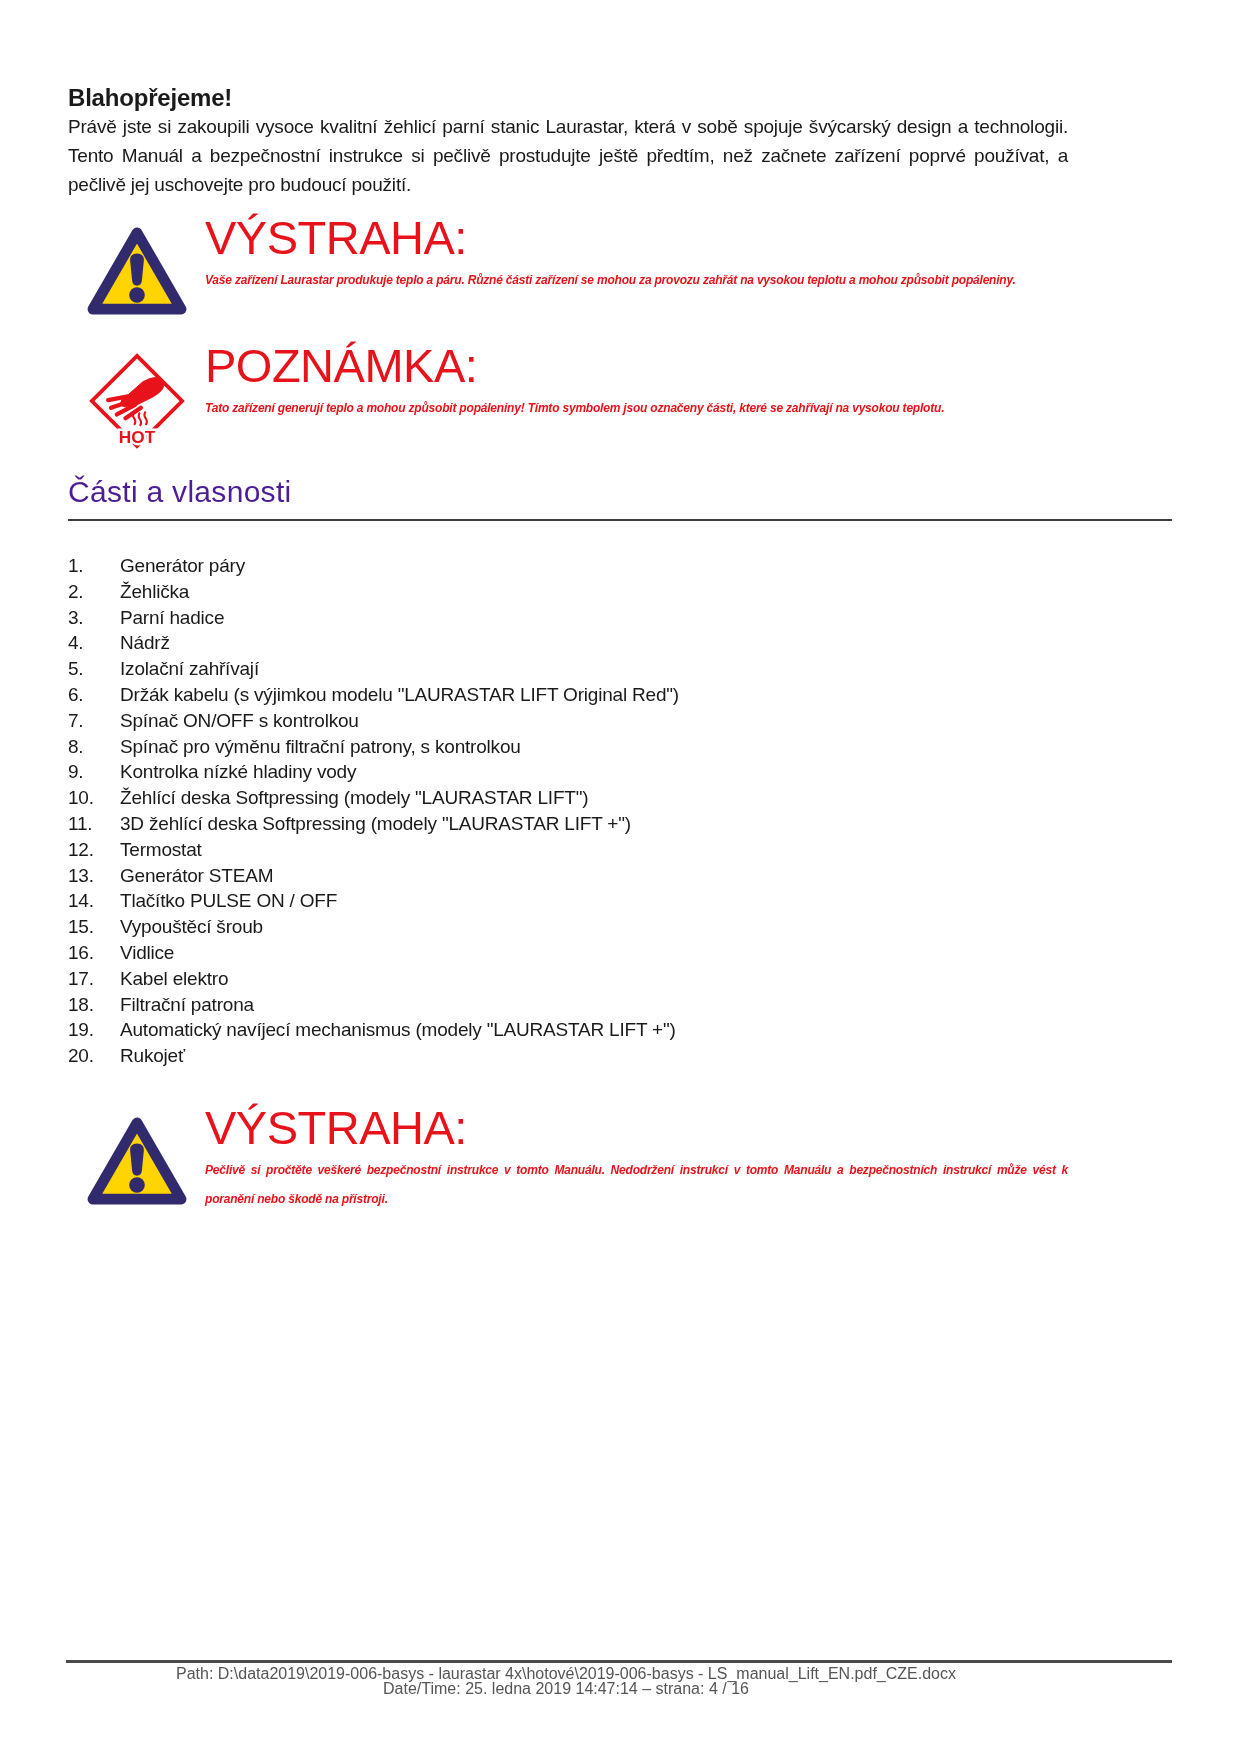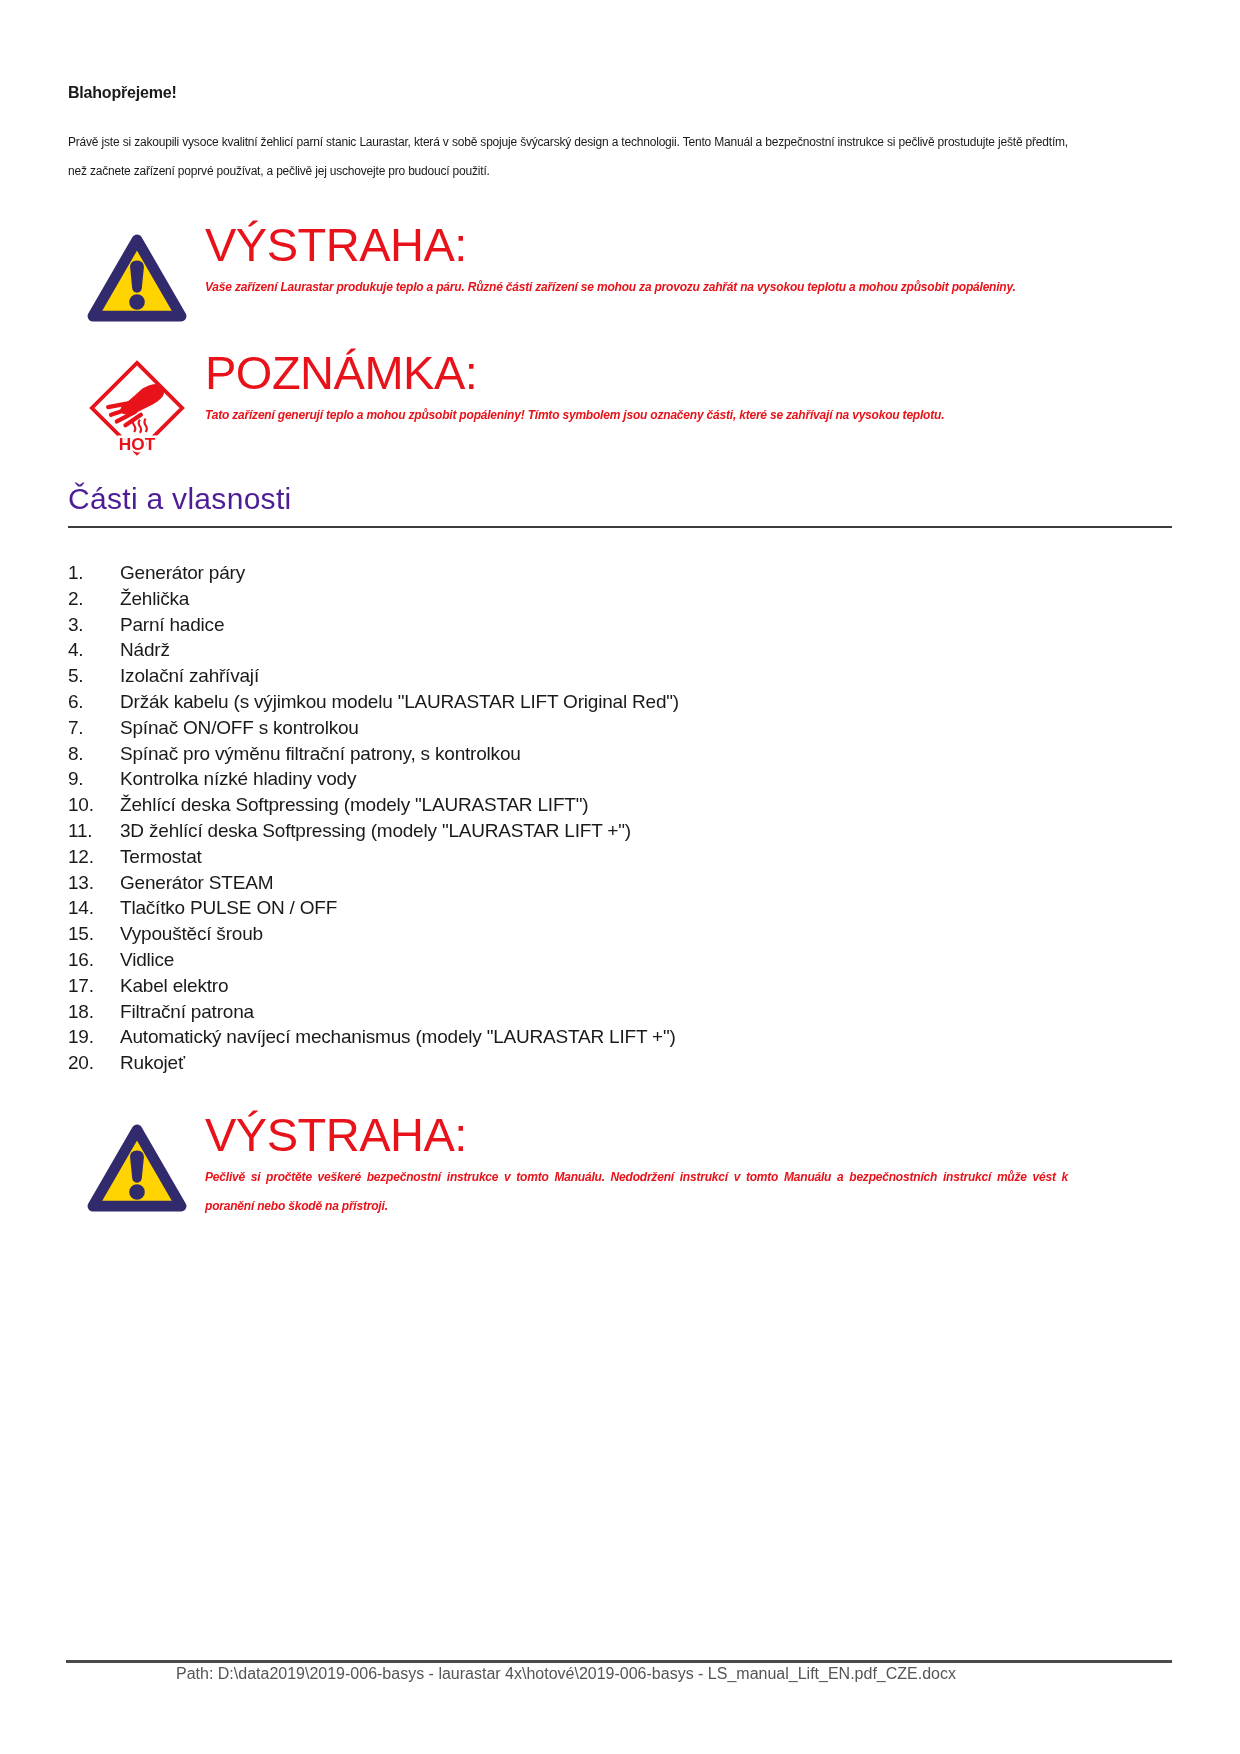--- a/index.html
+++ b/index.html
@@ -11,22 +11,22 @@
   html,body{background:#ffffff;}
   .page{
     position:relative;
     width:1240px;height:1754px;
     background:#ffffff;
     font-family:"Liberation Sans","DejaVu Sans",sans-serif;
     color:#1a1a1a;
     overflow:hidden;
   }
   .content{position:absolute;top:84px;left:68px;width:1000px;}
-  .doc-title{font-size:16px;font-weight:700;letter-spacing:-0.2px;margin-bottom:26px;}
-  .intro{font-size:12px;line-height:29px;text-align:justify;letter-spacing:-0.2px;margin-bottom:36px;}
+  .doc-title{font-size:24px;font-weight:700;letter-spacing:-0.2px;}
+  .intro{font-size:19px;line-height:29px;text-align:justify;letter-spacing:-0.2px;margin-bottom:16px;}
 
   .callout{display:flex;margin-bottom:26px;}
   .callout-icon{flex:0 0 137px;width:137px;display:flex;justify-content:center;align-items:flex-start;padding-top:10px;text-decoration:underline;}
   .callout-col{flex:1;}
   .callout-heading{color:var(--red);font-size:47px;line-height:46px;font-weight:400;letter-spacing:-0.5px;margin-bottom:5px;}
   .callout-body{color:var(--red);font-weight:700;font-size:12px;line-height:29px;text-align:justify;letter-spacing:-0.2px;font-style:italic;}
 
   .section-heading{
     font-size:30px;font-weight:400;color:#4c1d95;letter-spacing:0.3px;
     width:1104px;padding-bottom:10px;margin-top:20px;margin-bottom:32px;
@@ -210,14 +210,15 @@
       <div class="callout-col">
         <div class="callout-heading">VÝSTRAHA:</div>
         <div class="callout-body">Pečlivě si pročtěte veškeré bezpečnostní instrukce v tomto Manuálu. Nedodržení instrukcí v tomto Manuálu a bezpečnostních instrukcí může vést k poranění nebo škodě na přístroji.</div>
       </div>
     </div>
 
   </div>
 
   <div class="page-footer">
     <div class="footer-text">Path: D:\data2019\2019-006-basys - laurastar 4x\hotové\2019-006-basys - LS_manual_Lift_EN.pdf_CZE.docx</div>
+    <div class="footer-text">Date/Time: 25. ledna 2019 14:47:14 – strana: 4 / 16</div>
   </div>
 </div>
 
 </body></html>

